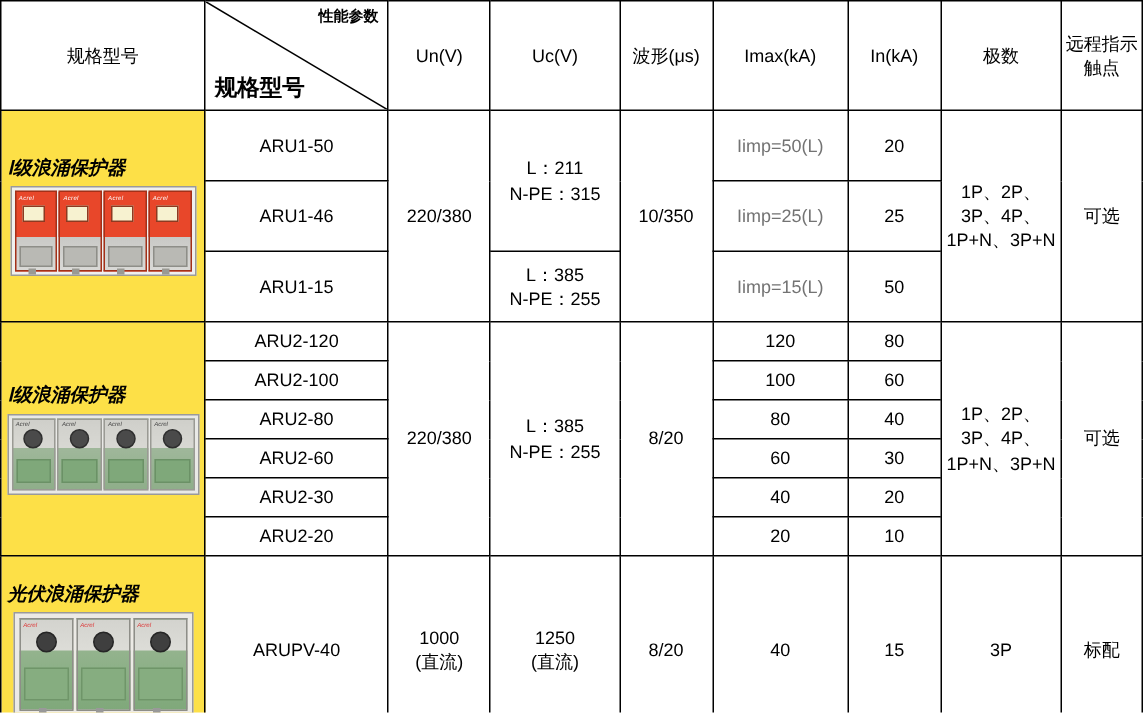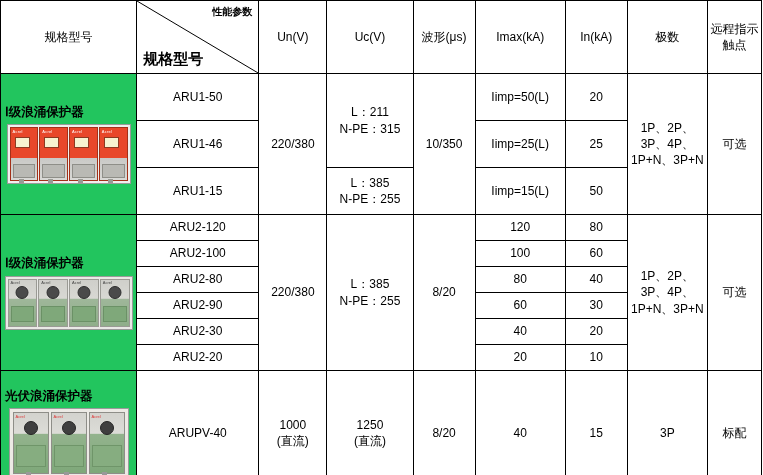--- a/index.html
+++ b/index.html
@@ -66,25 +66,26 @@
     font-size: 13px;
   }
   .hdr-cell {
     font-size: 12px;
   }
   td.left-pad {
     text-align: left;
     padding-left: 8px;
   }
   .purple {
-    color: #000000;
+    color: #737373;
   }
   .imgcell {
     padding: 0 !important;
-    background: #22c55e;
+    background: #fde047;
+    font-style: italic;
   }
   .prod-block {
     display: flex;
     flex-direction: column;
     align-items: flex-start;
     justify-content: flex-start;
   }
   .prod-title {
     font-weight: bold;
     font-size: 12.5px;
@@ -372,21 +373,21 @@
     <td style="height:21px">ARU2-100</td>
     <td>100</td>
     <td>60</td>
   </tr>
   <tr>
     <td style="height:21px">ARU2-80</td>
     <td>80</td>
     <td>40</td>
   </tr>
   <tr>
-    <td style="height:21px">ARU2-90</td>
+    <td style="height:21px">ARU2-60</td>
     <td>60</td>
     <td>30</td>
   </tr>
   <tr>
     <td style="height:21px">ARU2-30</td>
     <td>40</td>
     <td>20</td>
   </tr>
   <tr>
     <td style="height:21px">ARU2-20</td>

